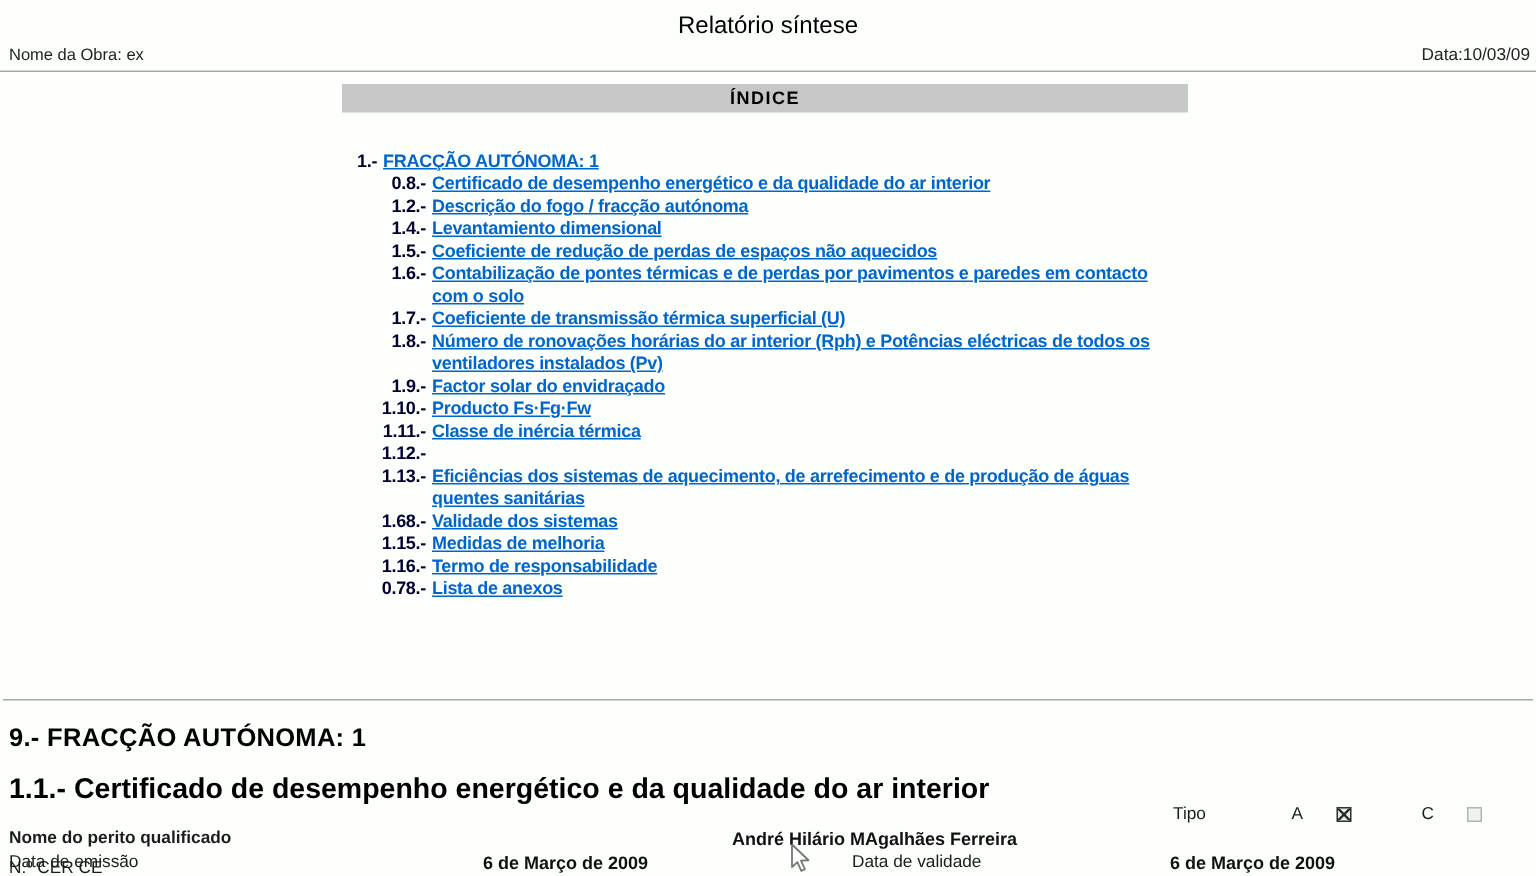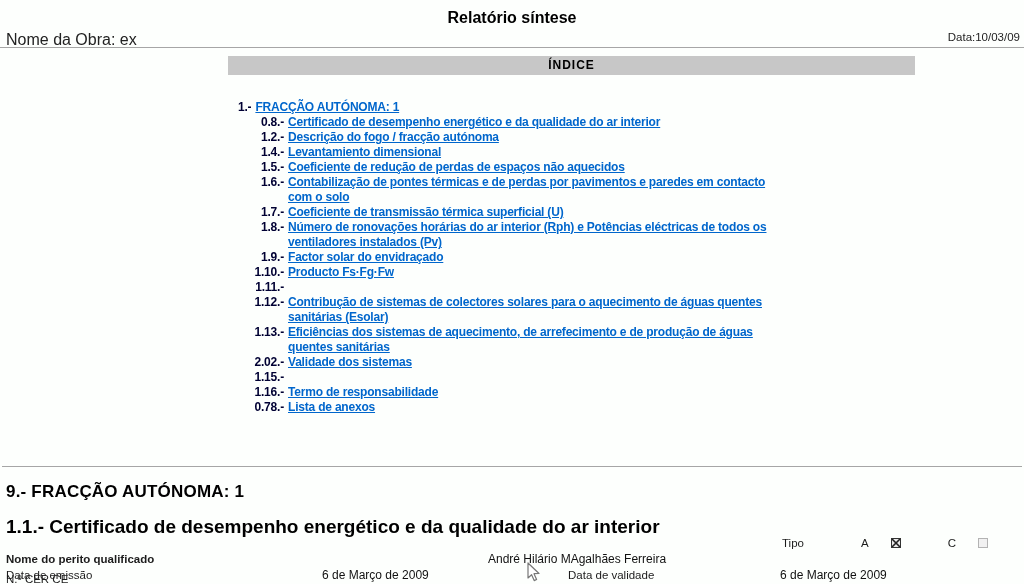--- a/index.html
+++ b/index.html
@@ -10,29 +10,29 @@
   }
   *{margin:0;padding:0;box-sizing:border-box;}
   html,body{width:1024px;height:584px;background:#fdfffd;overflow:hidden;}
   body{
     position:relative;
     font-family:"Liberation Sans","DejaVu Sans",sans-serif;
     color:var(--text);
   }
   .page-title{
     position:absolute;top:9px;left:0;width:1024px;
-    text-align:center;font-size:16px;font-weight:bold;color:#000;
+    text-align:center;font-size:16px;font-weight:normal;color:#000;
   }
-  .hdr-left{position:absolute;top:31px;left:6px;font-size:16px;color:#222;}
+  .hdr-left{position:absolute;top:31px;left:6px;font-size:11px;color:#222;}
   .hdr-right{position:absolute;top:31px;right:4px;font-size:11.5px;color:#222;}
   .rule{position:absolute;left:0;width:1024px;height:1px;background:var(--rule);}
   .rule1{top:47px;}
   .rule2{top:466px;left:2px;width:1020px;}
   .indice-bar{
-    position:absolute;top:56px;left:228px;width:687px;height:19px;
+    position:absolute;top:56px;left:228px;width:564px;height:19px;
     background:var(--bar-bg);
     text-align:center;line-height:19px;
     font-size:12px;font-weight:bold;color:#000;letter-spacing:1px;
   }
   .toc{
     position:absolute;top:100px;left:238px;width:580px;
     font-size:12px;font-weight:bold;letter-spacing:-0.2px;line-height:15px;
   }
   .toc-row{display:flex;align-items:baseline;}
   .toc-num{
@@ -46,21 +46,21 @@
   }
   .sec-h1{
     position:absolute;top:482px;left:6px;
     font-size:17px;font-weight:bold;color:#000;letter-spacing:0.2px;
   }
   .sec-h2{
     position:absolute;top:516px;left:6px;
     font-size:19px;font-weight:bold;color:#000;
   }
   .fld{position:absolute;font-size:11.5px;color:#1c1c1c;white-space:nowrap;}
-  .val{font-size:12px;color:#111;}
+  .val{font-size:12px;color:#111;font-weight:bold;}
   .tipo-opts{position:absolute;top:537px;left:861px;display:flex;}
   .tipo-opt{display:flex;align-items:center;}
   .tipo-opt + .tipo-opt{margin-left:47px;}
   .tipo-opt .opt-label{font-size:11.5px;color:#1c1c1c;}
   .checkbox{
     width:10px;height:10px;display:inline-block;margin-left:22px;
     border:1px solid #555;background:#fff;
   }
   .checkbox.checked{
     border-color:#333;
@@ -118,35 +118,36 @@
     <div class="toc-row">
     <span class="toc-num">1.9.-</span>
     <a class="toc-link">Factor solar do envidraçado</a>
   </div>
     <div class="toc-row">
     <span class="toc-num">1.10.-</span>
     <a class="toc-link">Producto Fs·Fg·Fw</a>
   </div>
     <div class="toc-row">
     <span class="toc-num">1.11.-</span>
+    <a class="toc-link">Classe de inércia térmica</a>
   </div>
     <div class="toc-row">
     <span class="toc-num">1.12.-</span>
-    <a class="toc-link">Contribução de sistemas de colectores solares para o aquecimento de águas quentes sanitárias (Esolar)</a>
   </div>
     <div class="toc-row">
     <span class="toc-num">1.13.-</span>
     <a class="toc-link">Eficiências dos sistemas de aquecimento, de arrefecimento e de produção de águas quentes sanitárias</a>
   </div>
     <div class="toc-row">
-    <span class="toc-num">2.02.-</span>
+    <span class="toc-num">1.68.-</span>
     <a class="toc-link">Validade dos sistemas</a>
   </div>
     <div class="toc-row">
     <span class="toc-num">1.15.-</span>
+    <a class="toc-link">Medidas de melhoria</a>
   </div>
     <div class="toc-row">
     <span class="toc-num">1.16.-</span>
     <a class="toc-link">Termo de responsabilidade</a>
   </div>
     <div class="toc-row">
     <span class="toc-num">0.78.-</span>
     <a class="toc-link">Lista de anexos</a>
   </div>
   </div>

